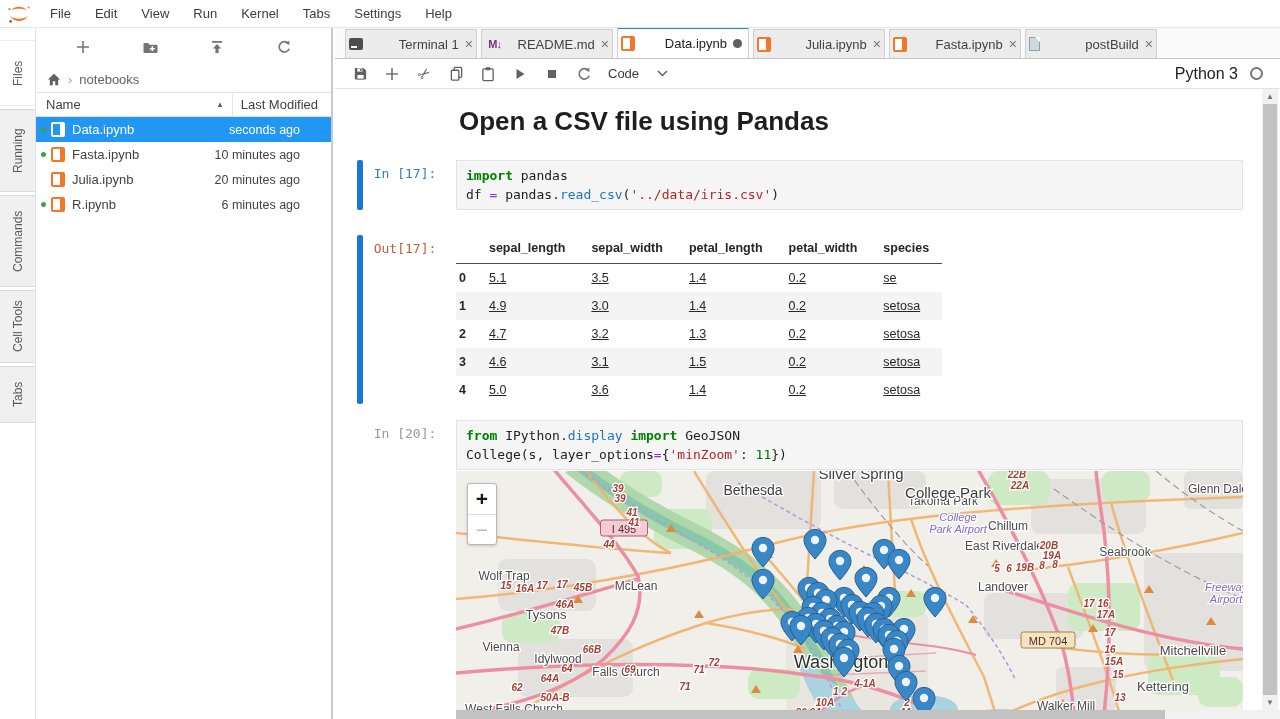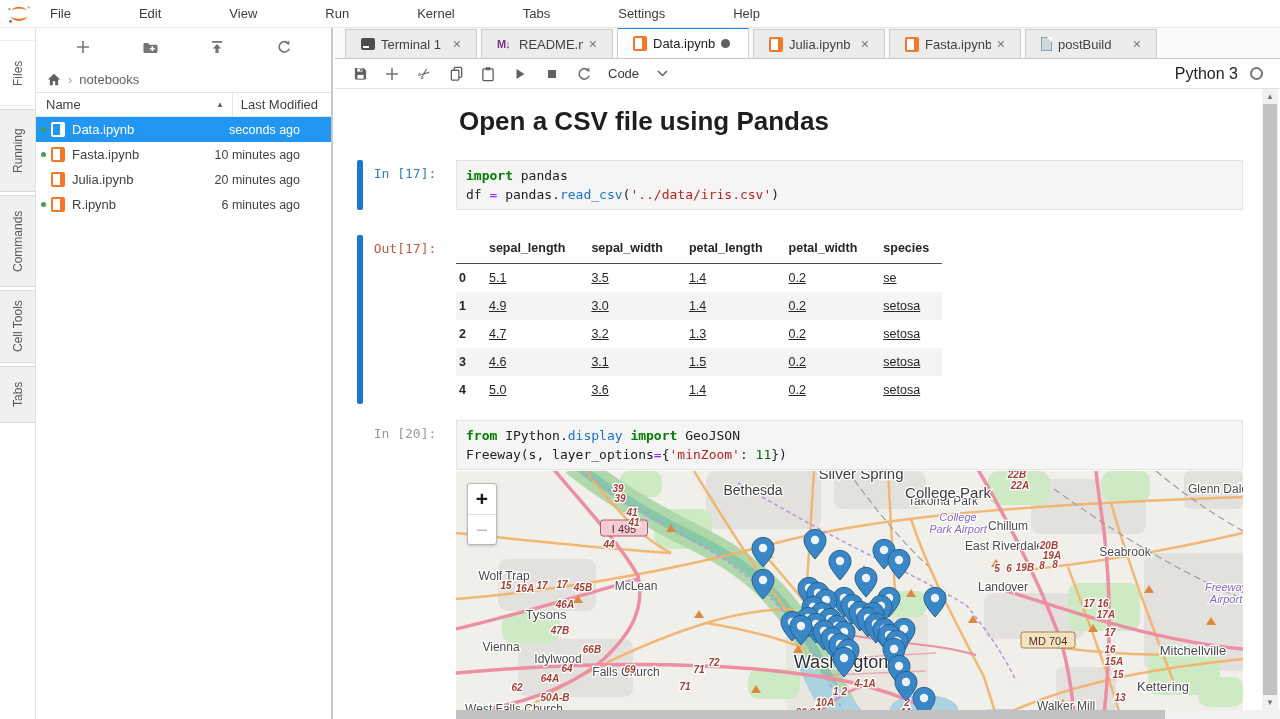--- a/index.html
+++ b/index.html
@@ -49,22 +49,22 @@
   .nb-icon::after { content:''; position:absolute; right:0; top:0; bottom:0; width:3px; background:#f37726; }
   .fb-row.selected .nb-icon { border-color:#fff; background:transparent; }
   .fb-row.selected .nb-icon::after { background:#fff; }
   .fb-name { flex:1; white-space:nowrap; overflow:hidden; }
   .fb-time { padding-right:31px; font-size:12.5px; }
   
   #main { position:absolute; left:335px; top:28px; right:0; bottom:0; background:#fff; }
   #tabbar { height:31px; background:#fafafa; border-bottom:1px solid #c6c6c6;
     display:flex; align-items:flex-end; padding-left:10px; }
   .doc-tab { width:132px; height:29px; background:#ececec; border:1px solid #cfcfcf; border-bottom:none;
-    display:flex; align-items:center; gap:6px; padding:0 15px; margin-right:4px;
-    font-size:13px; color:#424242; }
+    display:flex; align-items:center; gap:6px; padding:0 3px; margin-right:4px;
+    font-size:13px; color:#424242;text-align:right; }
   .doc-tab.active { background:#fff; border-top:2px solid #1e88e5; height:31px; color:#212121; }
   .tab-label { flex:1; white-space:nowrap; overflow:hidden; }
   .tab-close { color:#757575; font-size:14px; line-height:1; }
   .dirty-dot { width:9px; height:9px; border-radius:50%; background:#5f5f5f; margin-right:3px; }
   .ic-terminal { width:14px; height:12px; background:#4d4d4d; border-radius:2px; position:relative; flex:0 0 14px;}
   .ic-terminal::after { content:''; position:absolute; left:2px; bottom:2px; width:6px; height:2px; background:#fff; }
   .ic-markdown { color:#7b2d8b; font-weight:bold; font-size:11px; flex:0 0 16px; letter-spacing:-1px; }
   .ic-notebook { flex:0 0 14px; }
   .ic-file { width:11px; height:14px; background:#cfd8dc; border:1px solid #8aa0ab; flex:0 0 11px; position:relative; }
   .ic-file::after { content:''; position:absolute; right:-1px; top:-1px; border-style:solid;
@@ -135,21 +135,21 @@
 <div id="menubar">
   <div id="logo">
     <svg width="26" height="24" viewBox="0 0 26 24">
       <path d="M5,8.6 C8,3.4 18,3.4 21,8.6 C18,6.1 8,6.1 5,8.6 Z" fill="#f37726"></path>
       <path d="M4,14 C7.5,20.8 18.5,20.8 22,14 C18.5,17.6 7.5,17.6 4,14 Z" fill="#f37726"></path>
       <circle cx="3.4" cy="7.2" r="1.1" fill="#989898"></circle>
       <circle cx="22.6" cy="5.6" r="1.0" fill="#989898"></circle>
       <circle cx="4.6" cy="19.4" r="1.4" fill="#6f7070"></circle>
     </svg>
   </div>
-  <div id="menu-items" style="display:flex;gap:44px;">
+  <div id="menu-items" style="display:flex;">
       <div class="menu-item">File</div>
       <div class="menu-item">Edit</div>
       <div class="menu-item">View</div>
       <div class="menu-item">Run</div>
       <div class="menu-item">Kernel</div>
       <div class="menu-item">Tabs</div>
       <div class="menu-item">Settings</div>
       <div class="menu-item">Help</div>
     </div>
 </div>
@@ -403,21 +403,21 @@
             </tbody>
           </table>
         </div>
     </div>
 
     <div class="cellrow" style="top:331px;">
       <div class="collapser"></div>
       <div class="promptcol prompt-muted">In [20]:</div>
       <div class="editor" id="cell2-code">
           <div class="code-line"><span class="tok-kw">from</span><span class="tok-pl"> IPython</span><span class="tok-pl">.</span><span class="tok-prop">display</span><span class="tok-pl"> </span><span class="tok-kw">import</span><span class="tok-pl"> GeoJSON</span></div>
-          <div class="code-line"><span class="tok-pl">Freeway(s, layer_options</span><span class="tok-op">=</span><span class="tok-pl">{</span><span class="tok-str">'minZoom'</span><span class="tok-pl">: </span><span class="tok-num">11</span><span class="tok-pl">})</span></div>
+          <div class="code-line"><span class="tok-pl">College(s, layer_options</span><span class="tok-op">=</span><span class="tok-pl">{</span><span class="tok-str">'minZoom'</span><span class="tok-pl">: </span><span class="tok-num">11</span><span class="tok-pl">})</span></div>
         </div>
     </div>
 
     <div id="maprow">
       <svg id="map-svg" width="787" height="240" viewBox="0 0 787 240">
         <rect width="787" height="240" fill="#f1efe9"></rect>
         <g fill="#e3e1dd">
           <rect x="250" y="0" width="115" height="58" rx="9"></rect>
             <rect x="378" y="0" width="92" height="38" rx="9"></rect>
           <rect x="575" y="8" width="115" height="55" rx="9"></rect>

